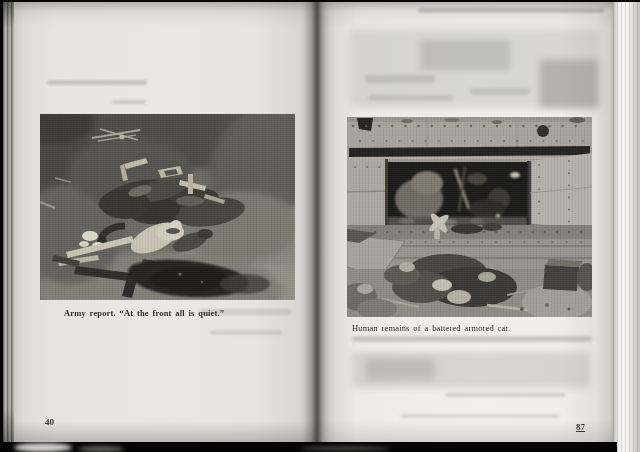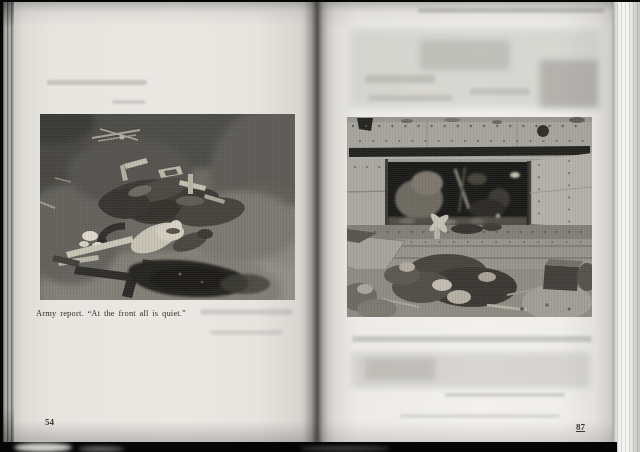--- a/index.html
+++ b/index.html
@@ -233,22 +233,23 @@
       <ellipse cx="12" cy="180" rx="18" ry="14" fill="#6b6960"></ellipse>
       <ellipse cx="30" cy="192" rx="20" ry="10" fill="#7c7971"></ellipse>
       <ellipse cx="18" cy="172" rx="8" ry="5" fill="#a9a69d"></ellipse>
       <circle cx="175" cy="192" r="2" fill="#5e5c55"></circle>
       <circle cx="200" cy="188" r="1.8" fill="#66645c"></circle>
       <circle cx="222" cy="192" r="1.5" fill="#5e5c55"></circle>
     </g>
   </svg>
   <div class="abs photo-grain" style="left:347px;top:117px;width:245px;height:200px;"></div>
 
-  <div class="abs caption" style="left:36px;top:309px;">Army report. “At the front all is quiet.”</div>
-  <div class="abs pageno" style="left:45px;top:417px;">54</div>
+  <div class="abs caption" style="left:64px;top:309px;font-weight:bold;">Army report. “At the front all is quiet.”</div>
+  <div class="abs caption" style="left:352px;top:324px;">Human remains of a battered armored car.</div>
+  <div class="abs pageno" style="left:45px;top:417px;">40</div>
   <div class="abs pageno" style="left:576px;top:422px;text-decoration:underline;">87</div>
 
   <div class="abs border-bottom"></div>
   <div class="abs corner-blob1"></div>
   <div class="abs corner-blob2"></div>
   <div class="abs corner-blob3"></div>
   <div class="abs border-top"></div>
   <div class="abs border-left"></div>
 
 </div>

